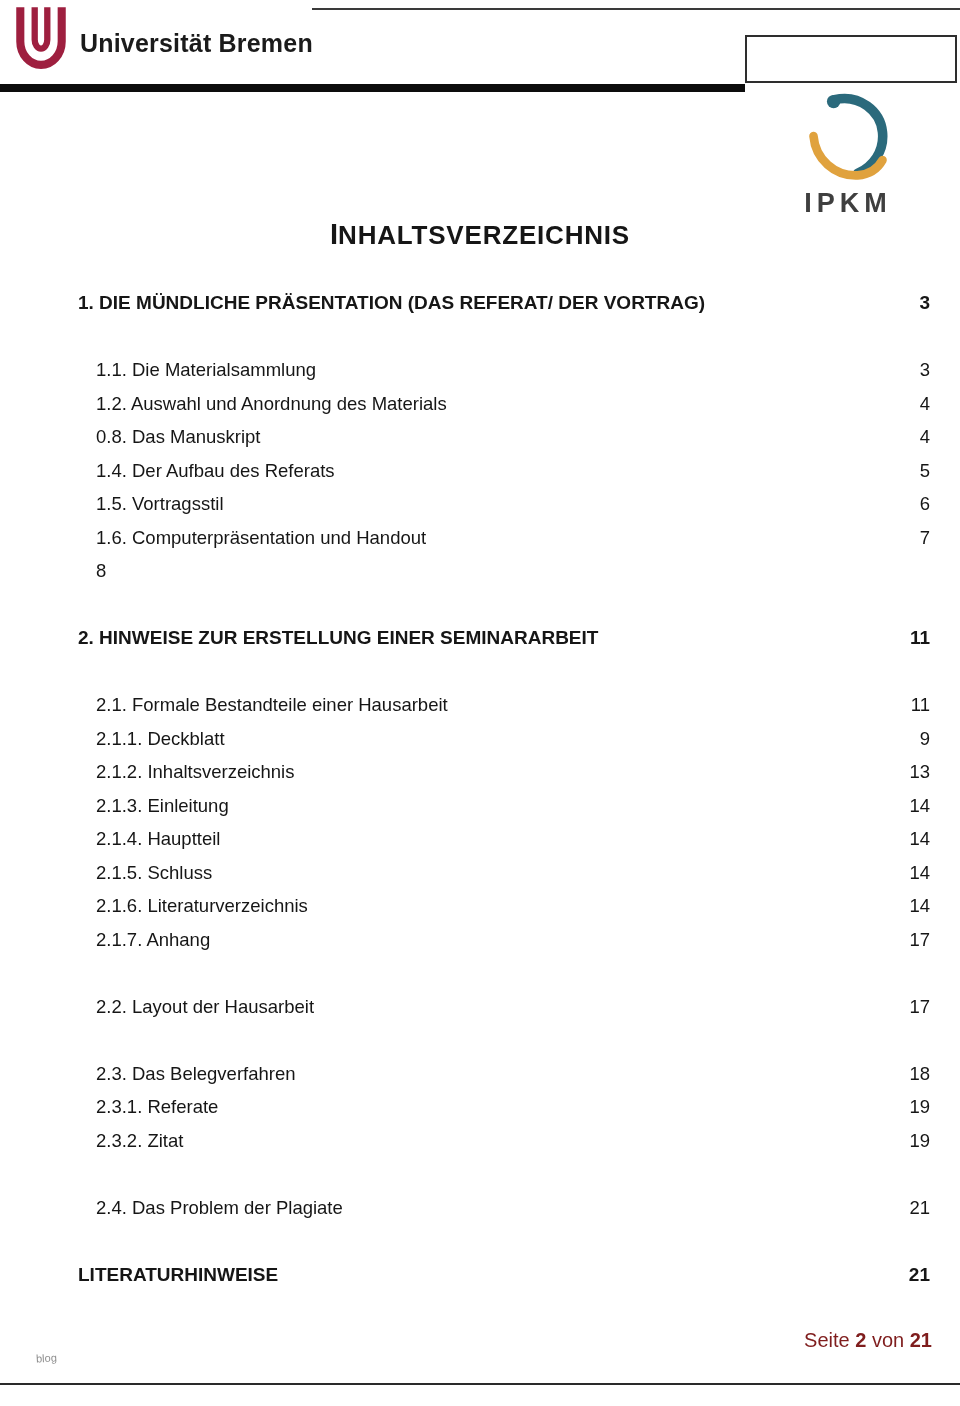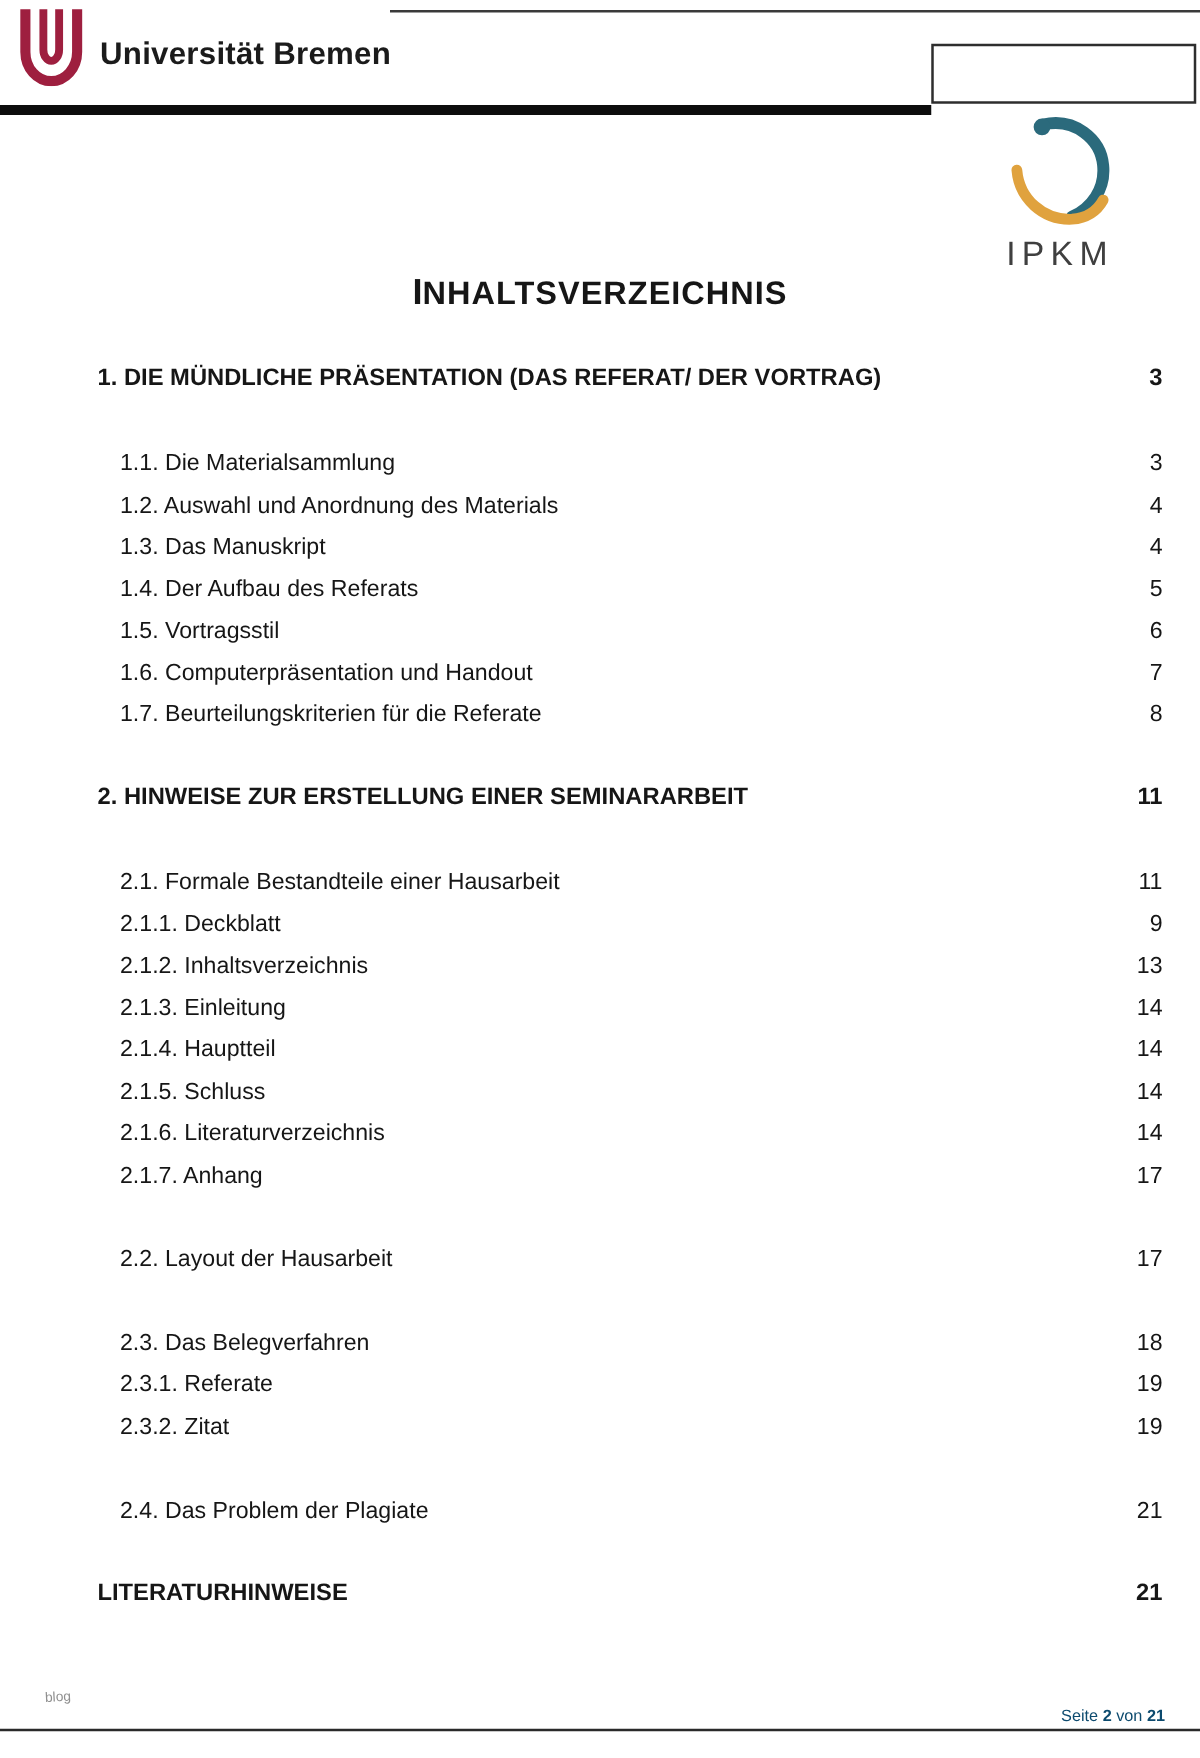--- a/index.html
+++ b/index.html
@@ -18,21 +18,21 @@
   .top-rule { position:absolute; top:8px; left:312px; right:0; height:2px; background:#3a3a3a; }
   .header-box {
     position:absolute; top:35px; left:745px; width:212px; height:48px;
     border:2px solid #2e2e2e; background:#ffffff; box-sizing:border-box;
   }
   .header-bar { position:absolute; top:84px; left:0; width:745px; height:8px; background:#0d0d0d; }
 
   .ipkm { position:absolute; top:92px; right:52px; width:120px; text-align:center; }
   .ipkm svg { display:block; margin:0 auto; }
   .ipkm-label {
-    margin-top:4px; font-size:27px; font-weight:normal; color:#3f3f3f; letter-spacing:5px;
+    margin-top:4px; font-size:27px; font-weight:bold; color:#3f3f3f; letter-spacing:5px;
   }
 
   
   .page-title {
     position:absolute; top:218px; left:0; width:100%;
     text-align:center; font-weight:bold; color:#161616;
   }
   .title-first { font-size:29px; }
   .title-rest  { font-size:26px; letter-spacing:0.8px; }
 
@@ -48,22 +48,22 @@
   .toc-label { white-space:nowrap; }
   .toc-page { white-space:nowrap; }
 
   
   .watermark {
     position:absolute; left:36px; top:1352px;
     font-size:11px; color:#8f8f8f; transform:rotate(-3deg);
   }
   .footer-rule { position:absolute; top:1383px; left:0; right:0; height:2px; background:#2a2a2a; }
   .page-info {
-    position:absolute; top:1365px; right:28px;
-    font-size:13px; color:#0c4a6e;
+    position:absolute; top:1329px; right:28px;
+    font-size:20px; color:#7f1d1d;
   }
   .page-info b { font-weight:bold; }
 </style>
 </head>
 <body>
 
 <div>
 
   <svg class="uni-logo" viewBox="0 0 60 70" aria-hidden="true">
     <path d="M7 2 V40 A23 26 0 0 0 53 40 V2" fill="none" stroke="#9e1f3f" stroke-width="9"></path>
@@ -97,37 +97,36 @@
     </div>
     <div class="toc-row indent gap">
       <span class="toc-label">1.1. Die Materialsammlung</span>
       <span class="toc-page">3</span>
     </div>
     <div class="toc-row indent">
       <span class="toc-label">1.2. Auswahl und Anordnung des Materials</span>
       <span class="toc-page">4</span>
     </div>
     <div class="toc-row indent">
-      <span class="toc-label">1.3. Das Manuskript</span>
+      <span class="toc-label">0.8. Das Manuskript</span>
       <span class="toc-page">4</span>
     </div>
     <div class="toc-row indent">
       <span class="toc-label">1.4. Der Aufbau des Referats</span>
       <span class="toc-page">5</span>
     </div>
     <div class="toc-row indent">
       <span class="toc-label">1.5. Vortragsstil</span>
       <span class="toc-page">6</span>
     </div>
     <div class="toc-row indent">
       <span class="toc-label">1.6. Computerpräsentation und Handout</span>
       <span class="toc-page">7</span>
     </div>
     <div class="toc-row indent">
-      <span class="toc-label">1.7. Beurteilungskriterien für die Referate</span>
       <span class="toc-page">8</span>
     </div>
     <div class="toc-row bold gap">
       <span class="toc-label">2. HINWEISE ZUR ERSTELLUNG EINER SEMINARARBEIT</span>
       <span class="toc-page">11</span>
     </div>
     <div class="toc-row indent gap">
       <span class="toc-label">2.1. Formale Bestandteile einer Hausarbeit</span>
       <span class="toc-page">11</span>
     </div>

